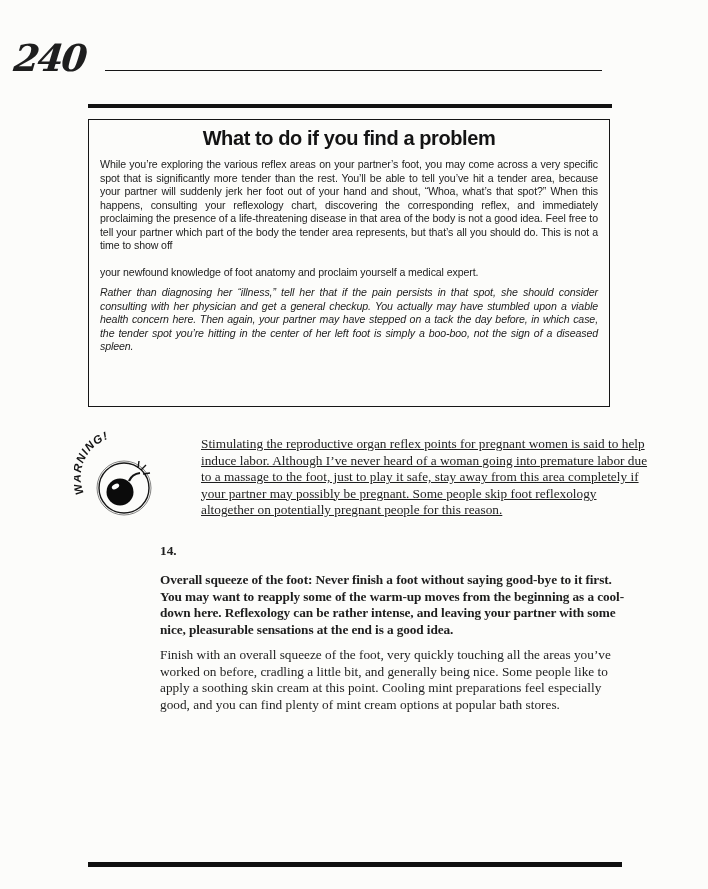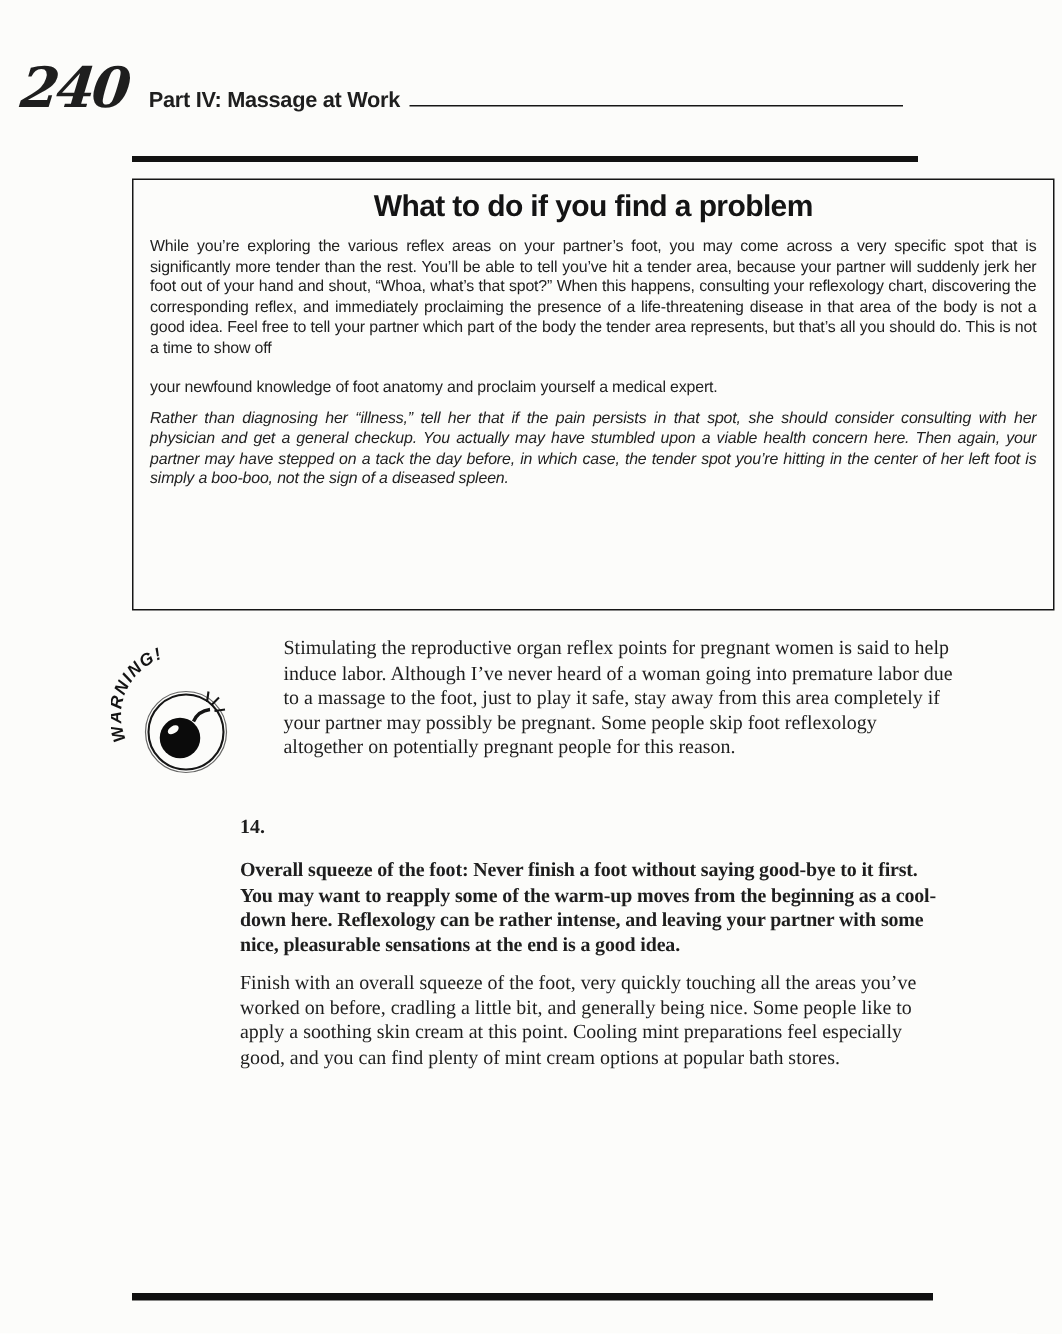--- a/index.html
+++ b/index.html
@@ -37,21 +37,21 @@
   }
 
   
   .top-rule{
     position:absolute;left:88px;top:104px;width:524px;height:4px;
     background:#121212;
   }
 
   
   .sidebar-box{
-    position:absolute;left:88px;top:119px;width:615px;height:288px;
+    position:absolute;left:88px;top:119px;width:522px;height:288px;
     border:1.6px solid #161616;
     box-sizing:border-box;
     background:#fcfcfa;
     padding:7px 11px 0 11px;
   }
   .sidebar-title{
     margin:0 0 8px 0;
     text-align:center;
     font-family:"Liberation Sans", sans-serif;
     font-weight:bold;font-size:20px;
@@ -74,22 +74,22 @@
   .warning-row{position:absolute;left:0;top:414px;width:708px;}
   .warning-icon{
     position:absolute;left:74px;top:14px;width:96px;height:96px;
   }
   .warning-icon svg text{
     font-family:"Liberation Sans", sans-serif;
     font-weight:bold;font-style:italic;
   }
   .warning-text{
     position:absolute;left:185px;top:6px;width:447px;
-    margin:4px;
-    font-size:13.3px;line-height:16.5px;
+    margin:16px;
+    font-size:13.3px;line-height:16.5px;text-decoration:underline;
   }
 
   
   .steps{
     position:absolute;left:160px;top:543px;width:470px;
   }
   .step{display:flex;margin-bottom:13px;flex-direction:column;}
   .step-num{
     flex:none;width:26px;
     font-weight:bold;font-size:13.3px;line-height:16.4px;
@@ -111,21 +111,20 @@
     background:#101010;
   }
 </style>
 </head>
 <body>
 
 <div class="page">
 
   <div class="running-head">
     <span class="page-number">240</span>
-    <span class="part-title">Part IV: Massage at Work</span>
     <span class="head-rule"></span>
   </div>
 
   <div class="top-rule"></div>
 
   <section class="sidebar-box">
     <h2 class="sidebar-title">What to do if you find a problem</h2>
     <div class="sidebar-cols">
       <div class="sidebar-col">
         <p>While you’re exploring the various reflex areas on your partner’s foot, you may come across a very specific spot that is significantly more tender than the rest. You’ll be able to tell you’ve hit a tender area, because your partner will suddenly jerk her foot out of your hand and shout, “Whoa, what’s that spot?” When this happens, consulting your reflexology chart, discovering the corresponding reflex, and immediately proclaiming the presence of a life-threatening disease in that area of the body is not a good idea. Feel free to tell your partner which part of the body the tender area represents, but that’s all you should do. This is not a time to show off</p>

